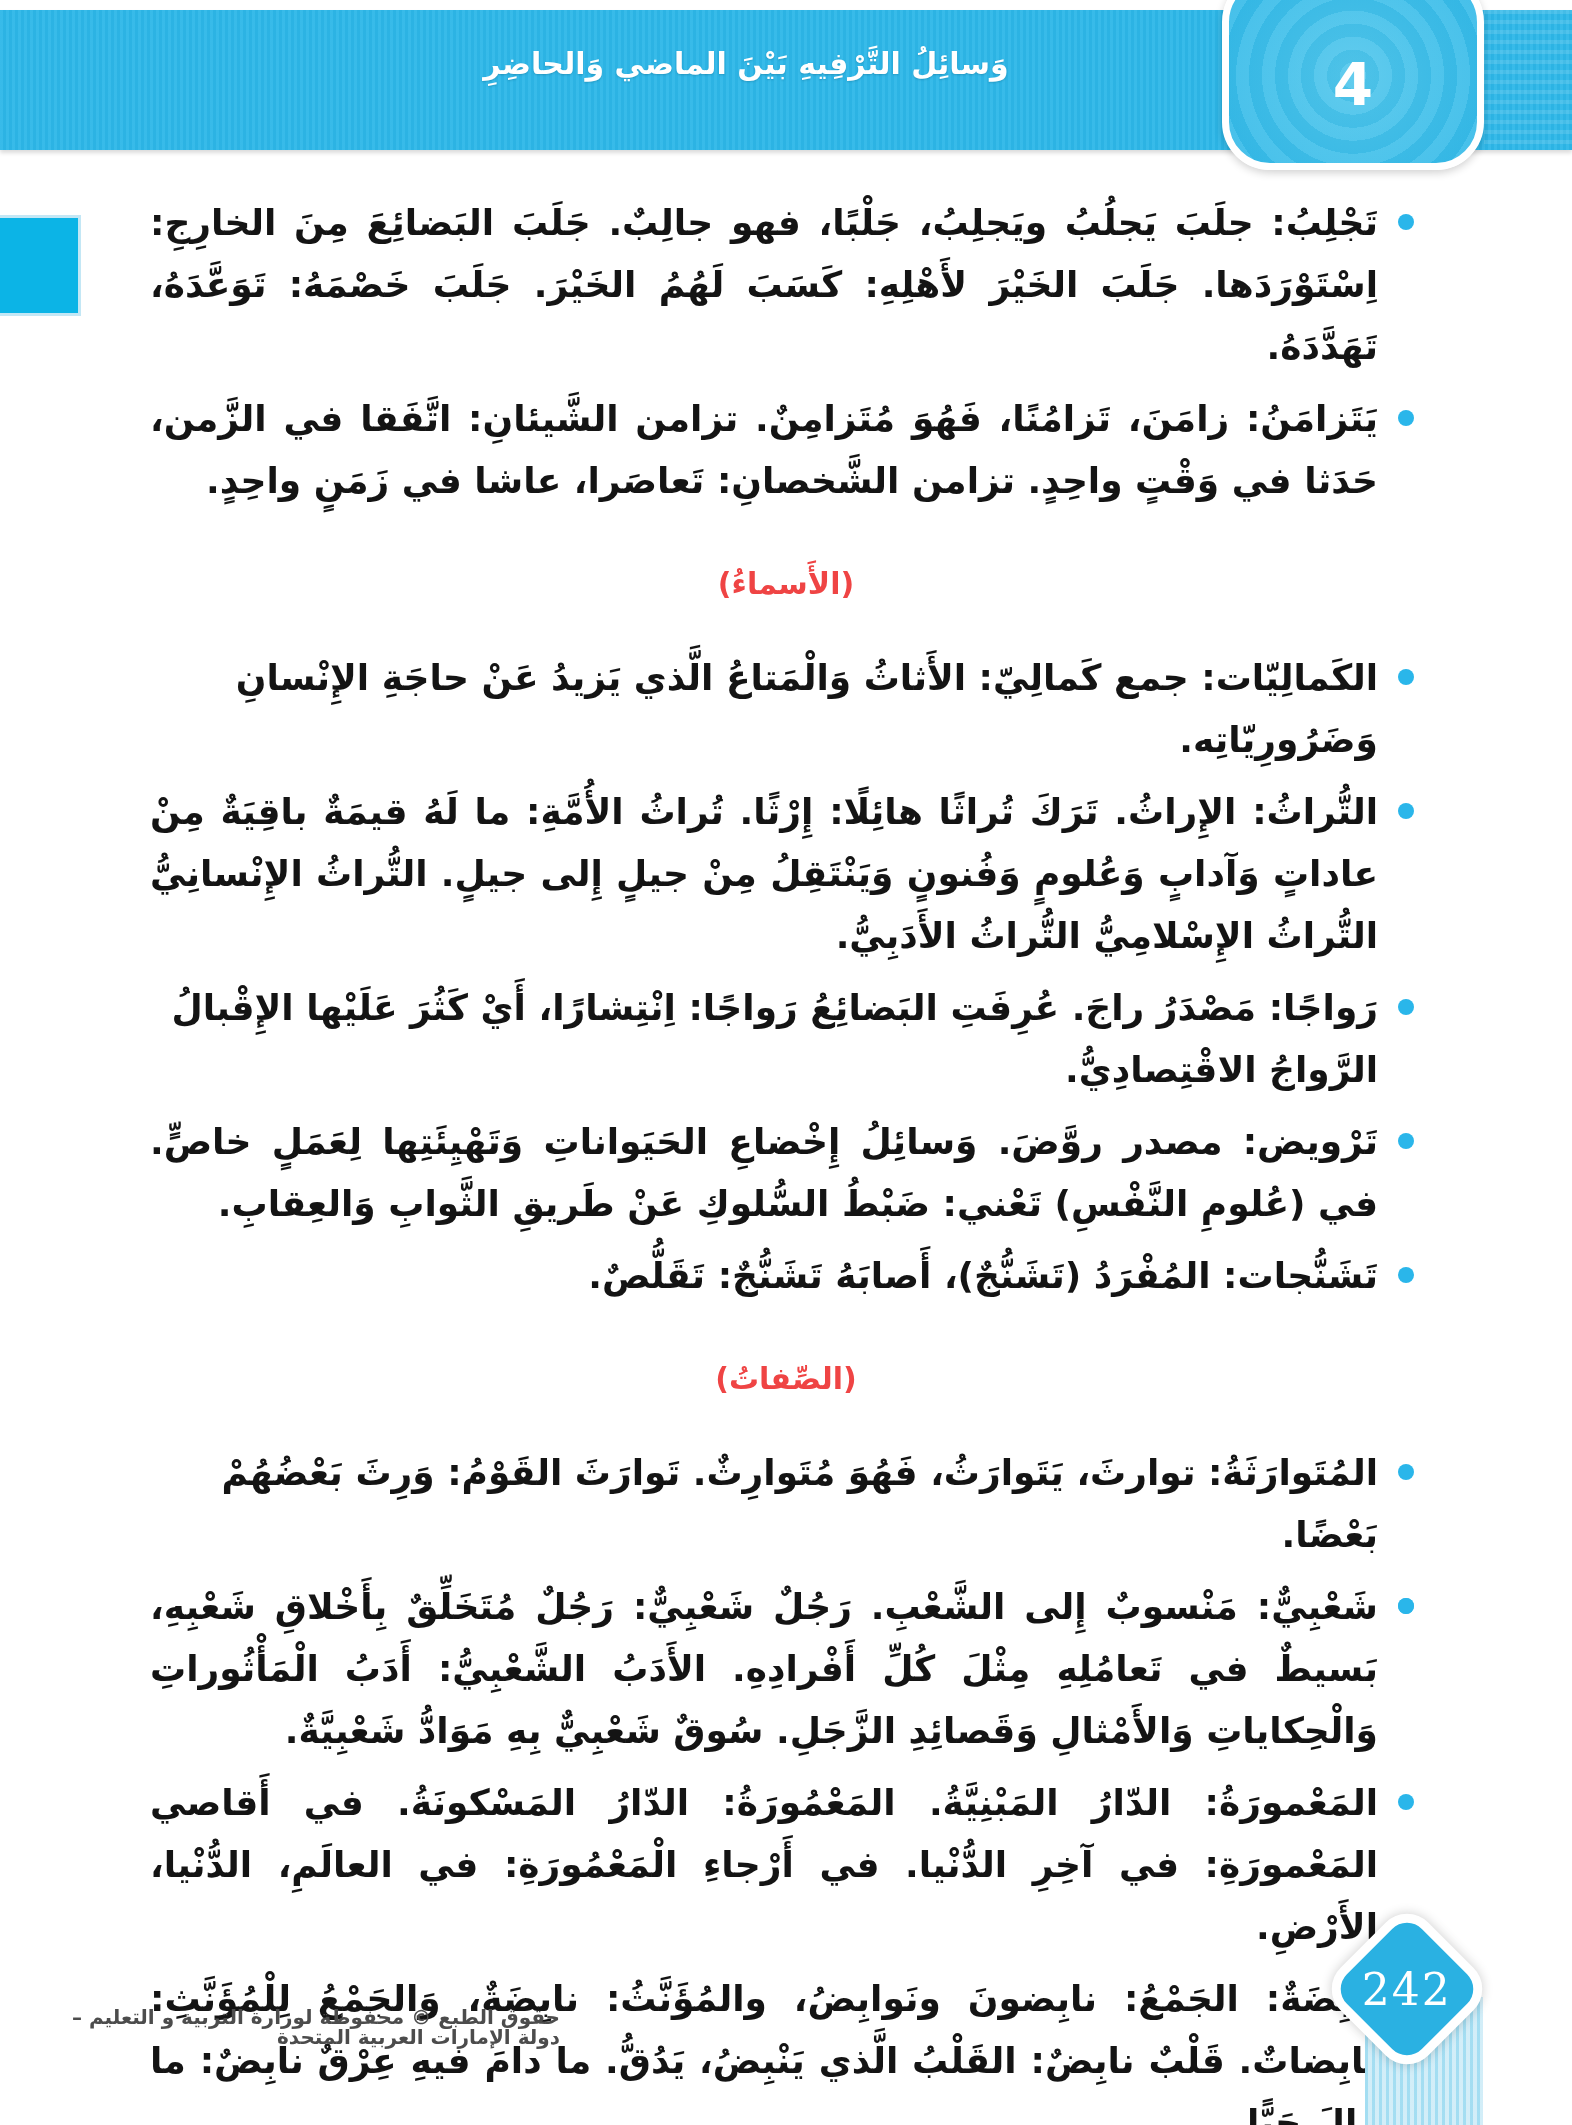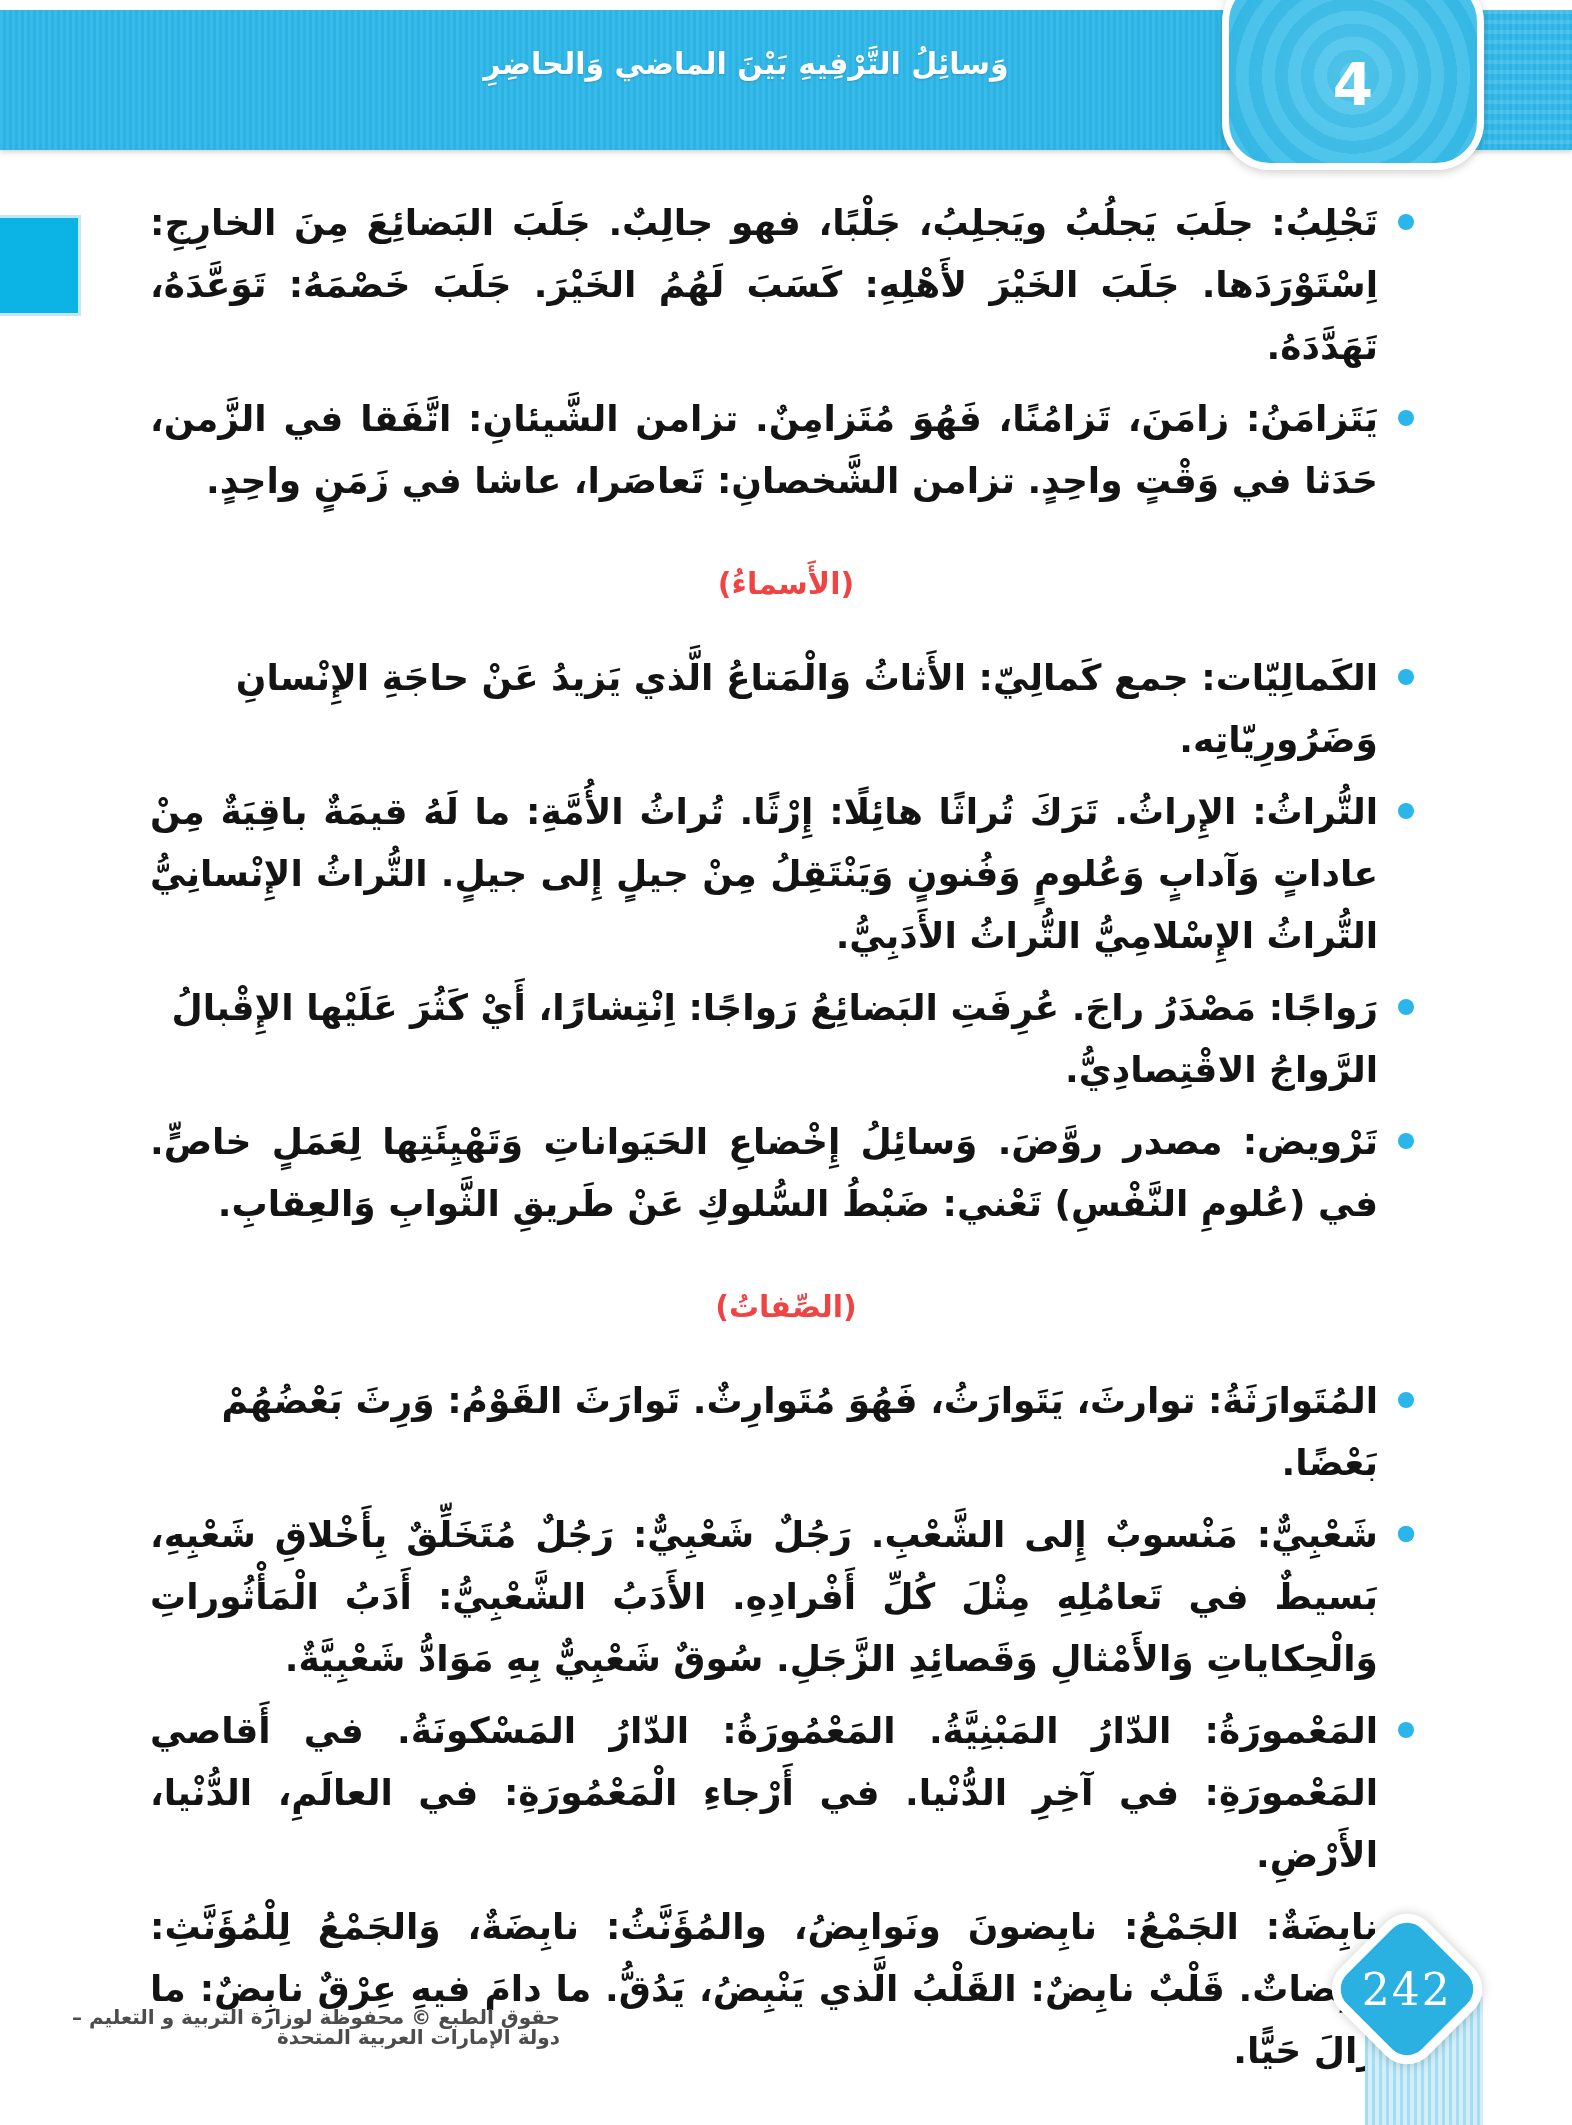--- a/index.html
+++ b/index.html
@@ -106,20 +106,21 @@
     <li><span class="dot"></span><span>يَتَزامَنُ: زامَنَ، تَزامُنًا، فَهُوَ مُتَزامِنٌ. تزامن الشَّيئانِ: اتَّفَقا في الزَّمن، حَدَثا في وَقْتٍ واحِدٍ. تزامن الشَّخصانِ: تَعاصَرا، عاشا في زَمَنٍ واحِدٍ.</span></li>
   </ul>
 
   <div class="section-heading">(الأَسماءُ)</div>
 
   <ul class="vocab-list">
     <li class="single"><span class="dot"></span><span>الكَمالِيّات: جمع كَمالِيّ: الأَثاثُ وَالْمَتاعُ الَّذي يَزيدُ عَنْ حاجَةِ الإِنْسانِ وَضَرُورِيّاتِه.</span></li>
     <li><span class="dot"></span><span>التُّراثُ: الإِراثُ. تَرَكَ تُراثًا هائِلًا: إِرْثًا. تُراثُ الأُمَّةِ: ما لَهُ قيمَةٌ باقِيَةٌ مِنْ عاداتٍ وَآدابٍ وَعُلومٍ وَفُنونٍ وَيَنْتَقِلُ مِنْ جيلٍ إِلى جيلٍ. التُّراثُ الإِنْسانِيُّ التُّراثُ الإِسْلامِيُّ التُّراثُ الأَدَبِيُّ.</span></li>
     <li class="single"><span class="dot"></span><span>رَواجًا: مَصْدَرُ راجَ. عُرِفَتِ البَضائِعُ رَواجًا: اِنْتِشارًا، أَيْ كَثُرَ عَلَيْها الإِقْبالُ الرَّواجُ الاقْتِصادِيُّ.</span></li>
     <li><span class="dot"></span><span>تَرْويض: مصدر روَّضَ. وَسائِلُ إِخْضاعِ الحَيَواناتِ وَتَهْيِئَتِها لِعَمَلٍ خاصٍّ. في (عُلومِ النَّفْسِ) تَعْني: ضَبْطُ السُّلوكِ عَنْ طَريقِ الثَّوابِ وَالعِقابِ.</span></li>
+    <li class="single"><span class="dot"></span><span>تَشَنُّجات: المُفْرَدُ (تَشَنُّجٌ)، أَصابَهُ تَشَنُّجٌ: تَقَلُّصٌ.</span></li>
   </ul>
 
   <div class="section-heading">(الصِّفاتُ)</div>
 
   <ul class="vocab-list">
     <li class="single"><span class="dot"></span><span>المُتَوارَثَةُ: توارثَ، يَتَوارَثُ، فَهُوَ مُتَوارِثٌ. تَوارَثَ القَوْمُ: وَرِثَ بَعْضُهُمْ بَعْضًا.</span></li>
     <li class="single"><span class="dot"></span></li>
     <li><span class="dot"></span><span>شَعْبِيٌّ: مَنْسوبٌ إِلى الشَّعْبِ. رَجُلٌ شَعْبِيٌّ: رَجُلٌ مُتَخَلِّقٌ بِأَخْلاقِ شَعْبِهِ، بَسيطٌ في تَعامُلِهِ مِثْلَ كُلِّ أَفْرادِهِ. الأَدَبُ الشَّعْبِيُّ: أَدَبُ الْمَأْثُوراتِ وَالْحِكاياتِ وَالأَمْثالِ وَقَصائِدِ الزَّجَلِ. سُوقٌ شَعْبِيٌّ بِهِ مَوَادُّ شَعْبِيَّةٌ.</span></li>
     <li><span class="dot"></span><span>المَعْمورَةُ: الدّارُ المَبْنِيَّةُ. المَعْمُورَةُ: الدّارُ المَسْكونَةُ. في أَقاصي المَعْمورَةِ: في آخِرِ الدُّنْيا. في أَرْجاءِ الْمَعْمُورَةِ: في العالَمِ، الدُّنْيا، الأَرْضِ.</span></li>
     <li><span class="dot"></span><span>نابِضَةٌ: الجَمْعُ: نابِضونَ ونَوابِضُ، والمُؤَنَّثُ: نابِضَةٌ، وَالجَمْعُ لِلْمُؤَنَّثِ: نابِضاتٌ. قَلْبٌ نابِضٌ: القَلْبُ الَّذي يَنْبِضُ، يَدُقُّ. ما دامَ فيهِ عِرْقٌ نابِضٌ: ما زالَ حَيًّا.</span></li>

